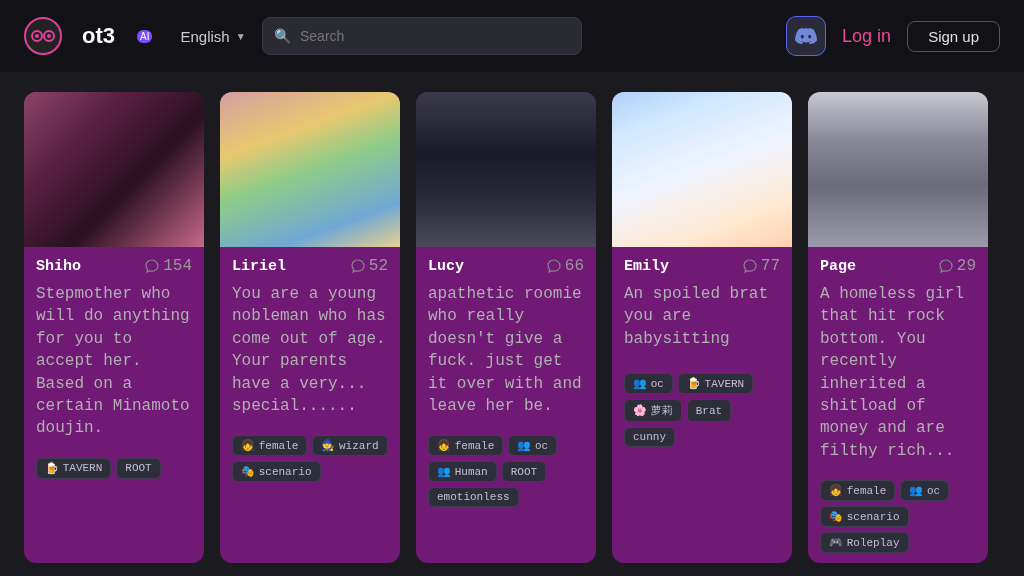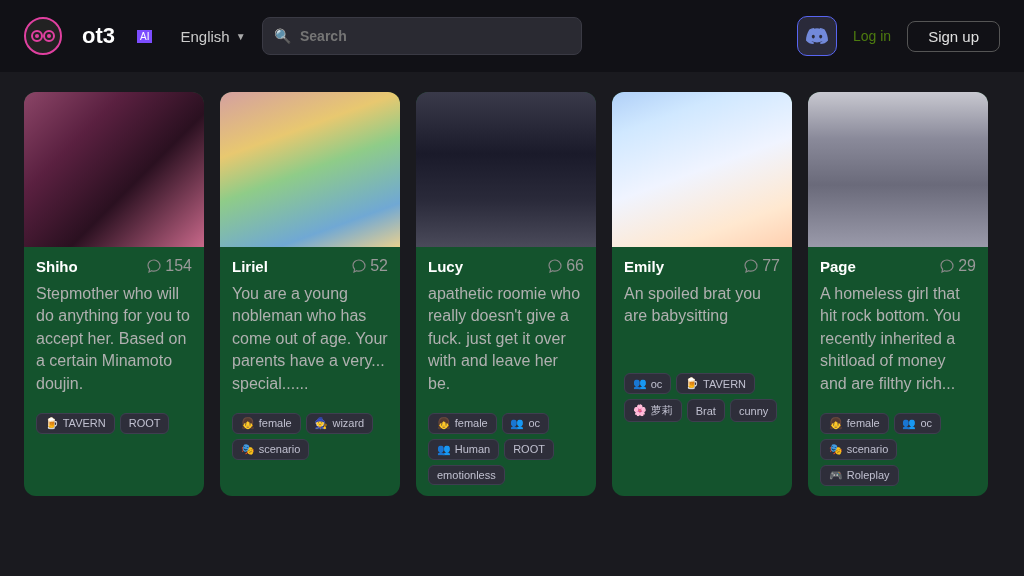--- a/index.html
+++ b/index.html
@@ -43,21 +43,21 @@
     }
     .logo-text {
       font-size: 22px;
       font-weight: 700;
       color: #fff;
     }
     .logo-ai {
       font-size: 10px;
       background: #7c4dff;
       color: white;
-      border-radius: 0;
+      border-radius: 6px;
       padding: 1px 3px;
       margin-left: 2px;
       vertical-align: super;
     }
 
     .lang-selector {
       display: flex;
       align-items: center;
       gap: 6px;
       color: #ccc;
@@ -79,21 +79,20 @@
       height: 38px;
       gap: 8px;
     }
     .search-bar input {
       background: transparent;
       border: none;
       outline: none;
       color: #d946ef;
       font-size: 14px;
       width: 100%;
-      font-weight: bold;
     }
     .search-icon { color: #888; font-size: 14px; }
 
     .header-right {
       margin-left: auto;
       display: flex;
       align-items: center;
       gap: 16px;
     }
     .discord-btn {
@@ -105,48 +104,49 @@
       display: flex;
       align-items: center;
       justify-content: center;
       cursor: pointer;
       color: #7289da;
       font-size: 18px;
     }
     .btn-login {
       background: transparent;
       border: none;
-      color: #4d7c0f;
-      font-size: 14px;
+      color: #ec4899;
+      font-size: 18px;
       cursor: pointer;
     }
     .btn-signup {
       background: transparent;
       border: 1px solid #555;
       border-radius: 8px;
       color: #e0e0e0;
       font-size: 15px;
       padding: 6px 20px;
       cursor: pointer;
     }
 
     
     main {
       padding: 20px 24px;
       display: flex;
       gap: 16px;
     }
 
     .card {
-      background: #14532d;
+      background: #701a75;
       border-radius: 12px;
       width: 180px;
       flex-shrink: 0;
       overflow: hidden;
       cursor: pointer;
+      font-family: Liberation Mono, monospace;
     }
     .card-image {
       width: 100%;
       height: 155px;
       object-fit: cover;
       display: block;
       position: relative;
       overflow: hidden;
     }
 

